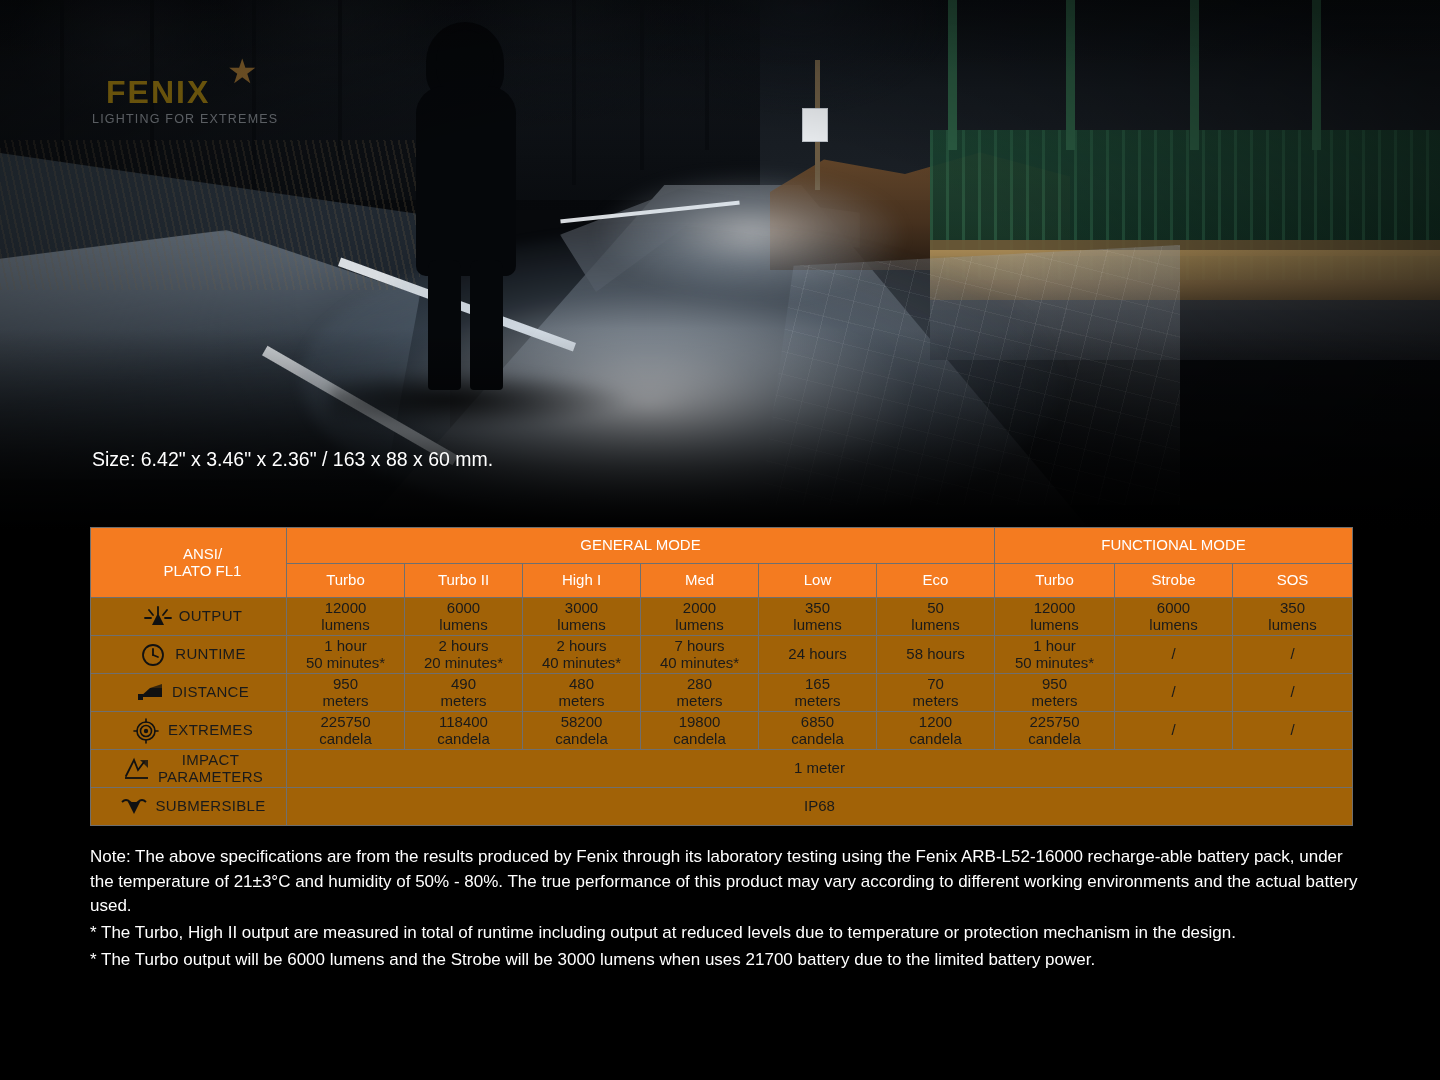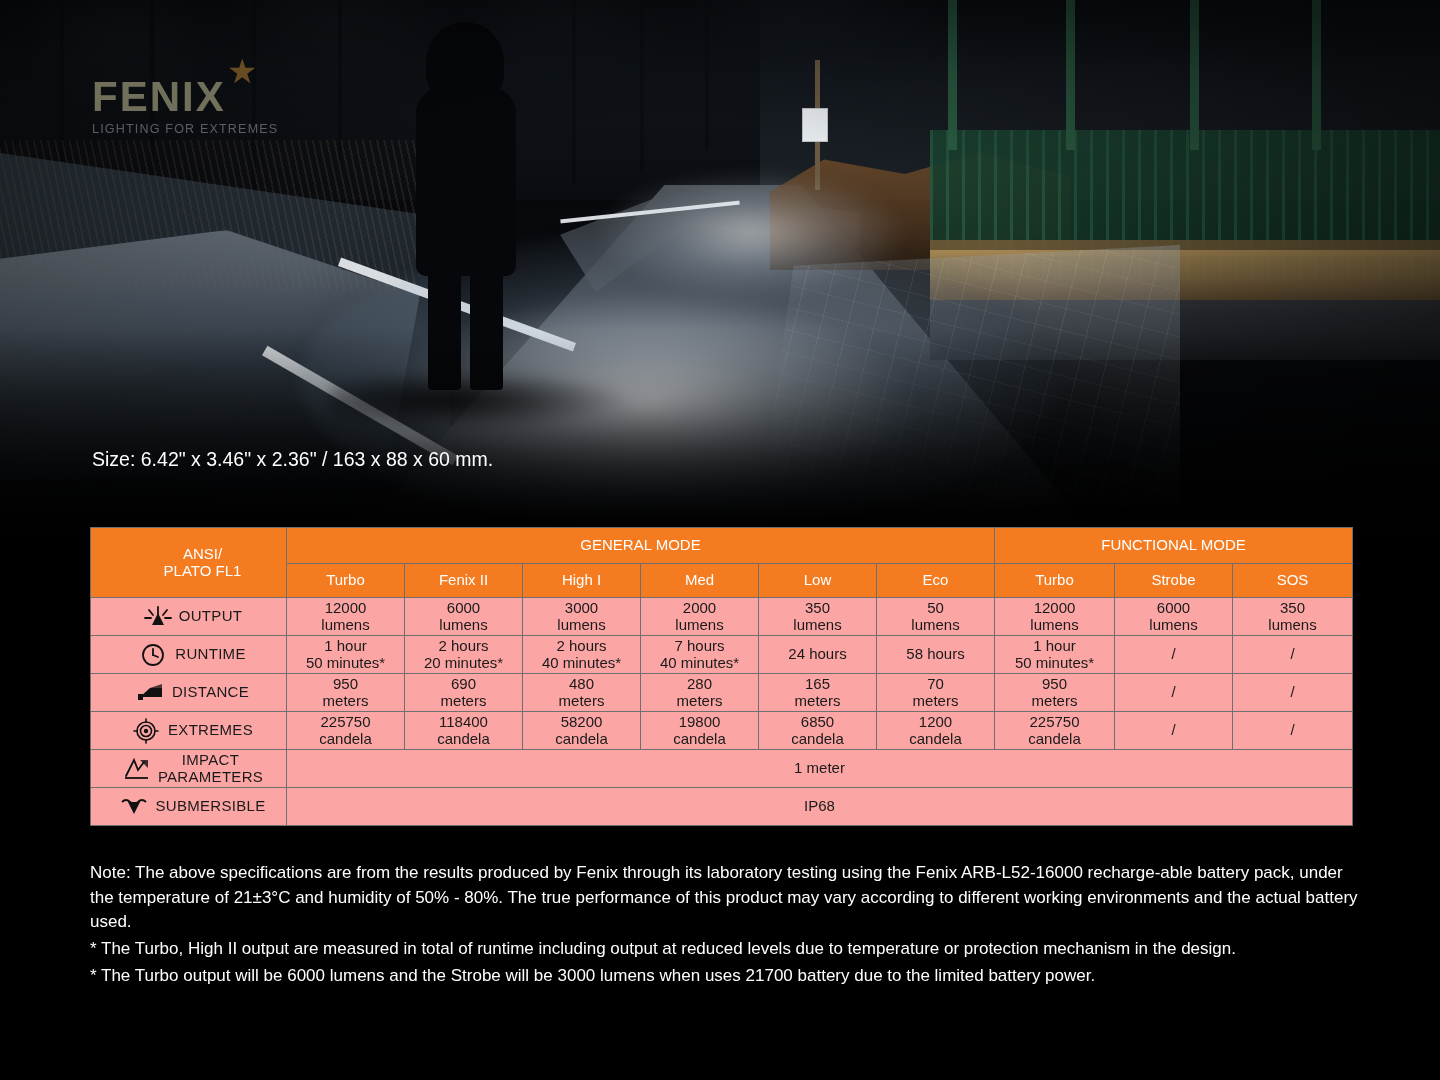--- a/index.html
+++ b/index.html
@@ -173,23 +173,24 @@
       linear-gradient(180deg, rgba(0,0,0,.18) 0%, transparent 14%, transparent 62%, rgba(0,0,0,.75) 88%, #000 100%),
       radial-gradient(ellipse 900px 420px at 46% 56%, transparent 40%, rgba(0,0,0,.55) 100%);
   }
 
   
   .logo {
     position: absolute; left: 92px; top: 76px; width: 280px;
     opacity: .42;
   }
   .logo-word {
-    font-size: 42px; font-weight: bold; letter-spacing: 2px;
-    color: #fef9c3; line-height: 1;
+    font-size: 32px; font-weight: bold; letter-spacing: 2px;
+    color: #eab308; line-height: 1;
     font-family: "Liberation Sans", sans-serif;
+    margin-left: 14px;
   }
   .logo-tag {
     font-size: 12.5px; letter-spacing: 1.2px; color: #c8ced4; margin-top: 4px;
   }
   .logo-star {
     position: absolute; left: 135px; top: -22px; width: 0; height: 0;
     color: #e8a33d;
     font-size: 34px; line-height: 1;
   }
 
@@ -206,21 +207,21 @@
   .size-line { top: 448px; }
   .weight-line { top: 482px; }
 
   
   .table-wrap {
     position: absolute; left: 90px; top: 527px; width: 1262px;
   }
   table.spec {
     border-collapse: collapse;
     width: 1262px;
-    background: #fca5a5;
+    background: #a16207;
     table-layout: fixed;
   }
   table.spec td, table.spec th {
     border: 1px solid #6f6f6f;
     text-align: center;
     color: #1a1a1a;
     font-size: 15px;
     font-weight: normal;
     padding: 0;
     line-height: 1.12;
@@ -268,21 +269,21 @@
   .merged { height: 34px; font-size: 15.5px; }
 
   
   .ic svg { display: block; }
 
   
   .notes {
     position: absolute; left: 90px; top: 845px; width: 1270px;
     color: #fff; font-size: 17px; line-height: 1.45;
   }
-  .notes p { margin: 16px 0 0 0; }
+  .notes p { margin: 0 0 0 0; }
   .notes p + p { margin-top: 2px; }
 </style>
 </head>
 <body>
 
 <div id="page">
 
   <div class="photo">
     <div class="sky"></div>
     <div class="treeline"></div>
@@ -361,21 +362,21 @@
         <tr>
           <td rowspan="2" class="ansi-cell">
             <span>ANSI/</span><br>
             <span>PLATO FL1</span>
           </td>
           <td colspan="6" class="hdr-orange">GENERAL MODE</td>
           <td colspan="3" class="hdr-orange">FUNCTIONAL MODE</td>
         </tr>
         <tr>
           <td class="mode-cell">Turbo</td>
-          <td class="mode-cell">Fenix II</td>
+          <td class="mode-cell">Turbo II</td>
           <td class="mode-cell">High I</td>
           <td class="mode-cell">Med</td>
           <td class="mode-cell">Low</td>
           <td class="mode-cell">Eco</td>
           <td class="mode-cell">Turbo</td>
           <td class="mode-cell">Strobe</td>
           <td class="mode-cell">SOS</td>
         </tr>
 
         <tr>
@@ -483,21 +484,21 @@
                 <polygon points="14,8 26,8 26,4 14,8" fill="#111" opacity=".75"></polygon>
                 <rect x="2" y="14" width="5" height="6" fill="#111"></rect>
               </svg>
             </span><span class="lbl">DISTANCE</span>
           </td>
           <td class="datacell">
               <span class="two">950</span>
               <span class="two">meters</span>
             </td>
           <td class="datacell">
-              <span class="two">690</span>
+              <span class="two">490</span>
               <span class="two">meters</span>
             </td>
           <td class="datacell">
               <span class="two">480</span>
               <span class="two">meters</span>
             </td>
           <td class="datacell">
               <span class="two">280</span>
               <span class="two">meters</span>
             </td>

